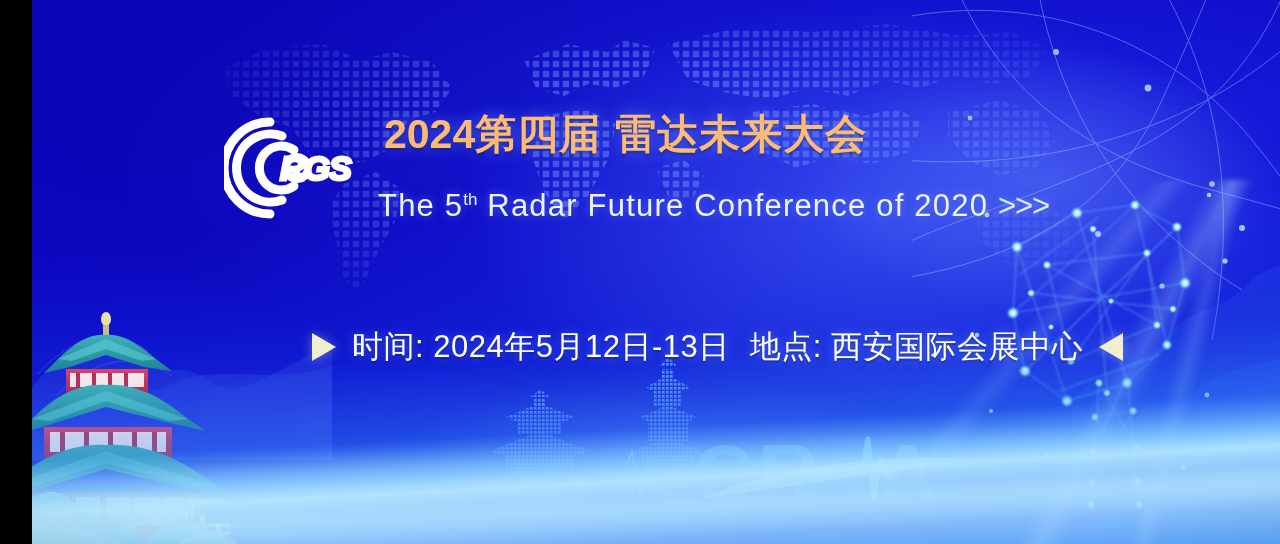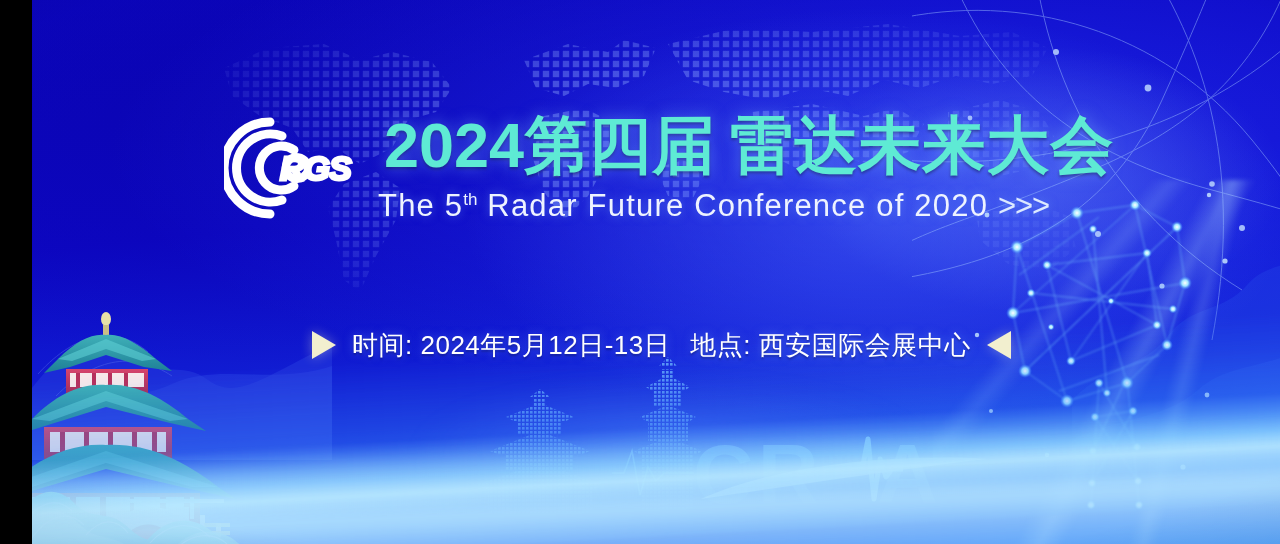--- a/index.html
+++ b/index.html
@@ -101,21 +101,21 @@
   }
 
   
   #content{position:absolute;left:0;top:0;width:1280px;height:544px;}
 
   #logo{position:absolute;left:192px;top:116px;width:150px;height:104px;}
   #logo svg{width:100%;height:100%;}
 
   #headline{
     position:absolute;left:352px;top:114px;
-    font-size:63px;line-height:1;font-weight:700;color:#5eead4;
+    font-size:41px;line-height:1;font-weight:700;color:#fdba74;
     letter-spacing:1px;white-space:nowrap;
     text-shadow:0 0 16px rgba(120,170,255,.55),0 2px 3px rgba(0,0,40,.45);
   }
   #headline .yr{letter-spacing:0px;}
   #headline .gap{display:inline-block;width:14px;}
 
   #subline{
     position:absolute;left:346px;top:190px;
     font-size:31px;line-height:1;color:#eef3ff;font-weight:400;
     letter-spacing:1.2px;white-space:nowrap;
@@ -134,21 +134,21 @@
 
   #meta{
     position:absolute;left:280px;top:331px;
     display:flex;align-items:center;gap:16px;white-space:nowrap;
   }
   .tri{width:0;height:0;border-top:14px solid transparent;border-bottom:14px solid transparent;
        filter:drop-shadow(0 0 6px rgba(255,255,200,.35));}
   .tri.right{border-left:24px solid #f2efcf;}
   .tri.left{border-right:24px solid #f2efcf;}
   #meta .txt{
-    font-size:26px;line-height:1;color:#ffffff;font-weight:500;letter-spacing:.5px;
+    font-size:31px;line-height:1;color:#ffffff;font-weight:500;letter-spacing:.5px;
     text-shadow:0 0 10px rgba(120,170,255,.5),0 2px 2px rgba(0,0,40,.35);
   }
   #meta .sp{display:inline-block;width:20px;}
 </style>
 </head>
 <body>
 
 <div id="banner">
 
   <div class="layer" id="bg-base"></div>

